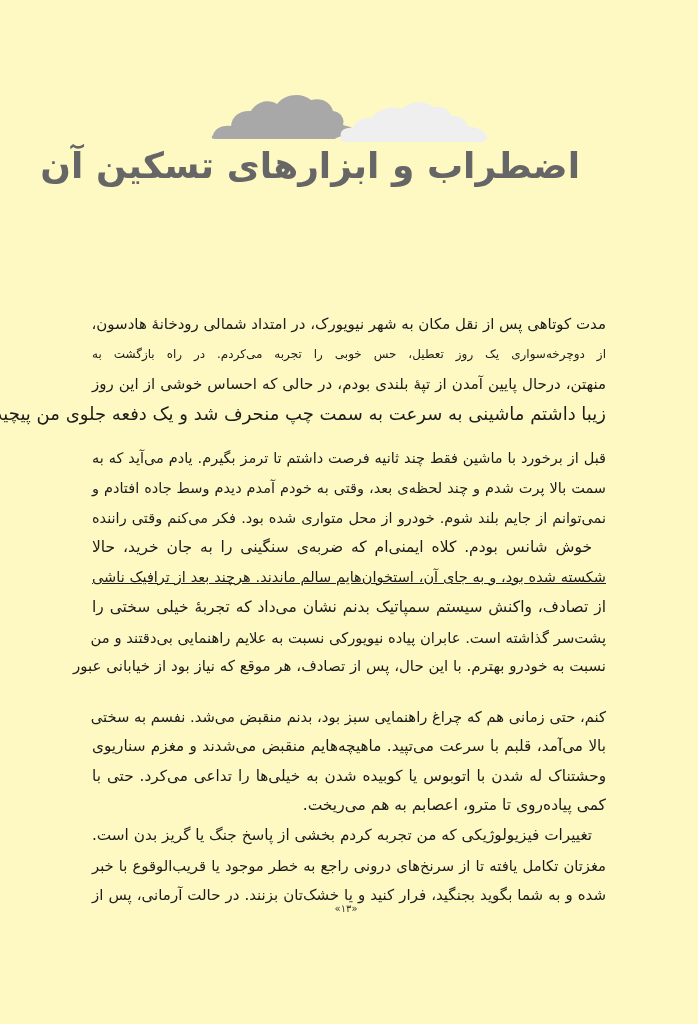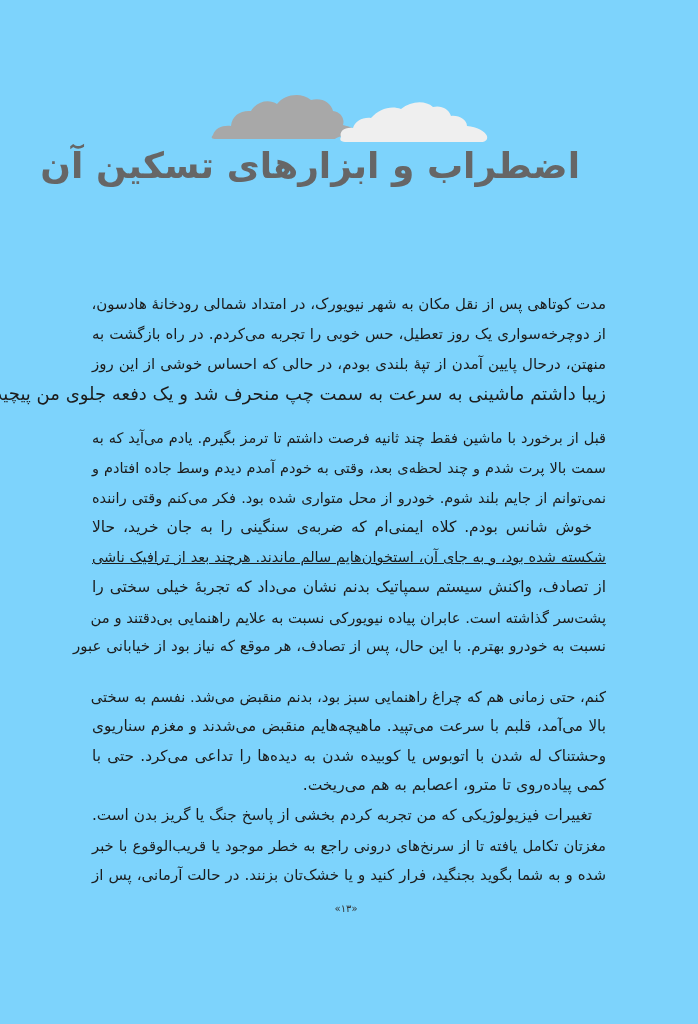--- a/index.html
+++ b/index.html
@@ -1,18 +1,18 @@
 <!DOCTYPE html>
 <html><head>
   <meta charset="utf-8">
   <style>
     html, body { margin: 0; padding: 0; background: #ffffff; }
     body { width: 698px; height: 1024px; position: relative; overflow: hidden;
            font-family: "DejaVu Sans", sans-serif; color: #1a1a1a; }
-    .page { position: absolute; left: 0; top: 0; width: 698px; height: 1024px; background: #7dd3fc; }
+    .page { position: absolute; left: 0; top: 0; width: 698px; height: 1024px; background: #fef9c3; }
     .clouds { position: absolute; left: 205px; top: 85px; width: 290px; height: 60px; }
     .title { position: absolute; left: 120px; top: 138px; width: 460px; text-align: center;
              direction: rtl; font-family: "DejaVu Sans", sans-serif; font-weight: bold;
              font-size: 36px; line-height: 56px; color: #666666; white-space: nowrap; }
     .body-text { position: absolute; left: 92px; top: 290px; width: 514px; direction: rtl; }
     .para { margin: 0; padding: 0; }
     .line { display: block; height: 29.75px; line-height: 29.75px; font-size: 15.5px;
             white-space: nowrap; text-align: justify; text-align-last: justify;
             font-family: "DejaVu Sans", sans-serif; color: #1c1c1c; overflow: visible; }
     .line.indent { padding-right: 14px; }
@@ -27,37 +27,37 @@
 
   <svg class="clouds" viewBox="0 0 290 60">
     <path fill="#a8a8a8" d="M8,50 C10,43 18,40 26,41 C27,30 36,25 46,26 C52,16 64,14 72,19 C80,9 96,7 106,15 C116,12 126,17 128,26 C136,27 140,34 138,40 C146,42 152,44 150,47 C140,50 132,52 130,54 L10,54 C6,54 6,52 8,50 Z"></path>
     <path fill="#efefef" d="M136,52 C134,46 140,42 148,43 C150,36 158,32 166,33 C174,24 186,20 196,24 C206,16 220,15 228,22 C236,20 244,24 246,31 C254,30 262,35 262,41 C272,42 280,46 282,51 C283,55 280,57 276,57 L142,57 C136,57 134,55 136,52 Z"></path>
   </svg>
 
   <div class="title">اضطراب و ابزارهای تسکین آن</div>
 
   <div class="body-text">
     <div class="para">
-      <span class="line" style="font-size: 15px;">مدت کوتاهی پس از نقل مکان به شهر نیویورک، در امتداد شمالی رودخانهٔ هادسون،</span>
-      <span class="line" style="font-size: 15px;">از دوچرخه‌سواری یک روز تعطیل، حس خوبی را تجربه می‌کردم. در راه بازگشت به</span>
+      <span class="line" style="font-size: 15px; margin-top: 20px;">مدت کوتاهی پس از نقل مکان به شهر نیویورک، در امتداد شمالی رودخانهٔ هادسون،</span>
+      <span class="line" style="font-size: 12px;">از دوچرخه‌سواری یک روز تعطیل، حس خوبی را تجربه می‌کردم. در راه بازگشت به</span>
       <span class="line" style="font-size: 15px;">منهتن، درحال پایین آمدن از تپهٔ بلندی بودم، در حالی که احساس خوشی از این روز</span>
       <span class="line" style="font-size: 18px;">زیبا داشتم ماشینی به سرعت به سمت چپ منحرف شد و یک دفعه جلوی من پیچید.</span>
       <span class="line" style="font-size: 14.5px; margin-top: 15px;">قبل از برخورد با ماشین فقط چند ثانیه فرصت داشتم تا ترمز بگیرم. یادم می‌آید که به</span>
       <span class="line" style="font-size: 14.5px;">سمت بالا پرت شدم و چند لحظه‌ی بعد، وقتی به خودم آمدم دیدم وسط جاده افتادم و</span>
       <span class="line" style="font-size: 14.5px;">نمی‌توانم از جایم بلند شوم. خودرو از محل متواری شده بود. فکر می‌کنم وقتی راننده</span>
     </div>
     <div class="para">
       <span class="line indent">خوش شانس بودم. کلاه ایمنی‌ام که ضربه‌ی سنگینی را به جان خرید، حالا</span>
       <span class="line" style="font-size: 14.5px; text-decoration: underline;">شکسته شده بود، و به جای آن، استخوان‌هایم سالم ماندند. هرچند بعد از ترافیک ناشی</span>
       <span class="line">از تصادف، واکنش سیستم سمپاتیک بدنم نشان می‌داد که تجربهٔ خیلی سختی را</span>
       <span class="line" style="font-size: 14.75px;">پشت‌سر گذاشته است. عابران پیاده نیویورکی نسبت به علایم راهنمایی بی‌دقتند و من</span>
       <span class="line" style="font-size: 15px;">نسبت به خودرو بهترم. با این حال، پس از تصادف، هر موقع که نیاز بود از خیابانی عبور</span>
       <span class="line" style="font-size: 14.75px; margin-top: 20px;">کنم، حتی زمانی هم که چراغ راهنمایی سبز بود، بدنم منقبض می‌شد. نفسم به سختی</span>
       <span class="line" style="font-size: 15.25px;">بالا می‌آمد، قلبم با سرعت می‌تپید. ماهیچه‌هایم منقبض می‌شدند و مغزم سناریوی</span>
-      <span class="line" style="font-size: 15.25px;">وحشتناک له شدن با اتوبوس یا کوبیده شدن به دیده‌ها را تداعی می‌کرد. حتی با</span>
+      <span class="line" style="font-size: 15.25px;">وحشتناک له شدن با اتوبوس یا کوبیده شدن به خیلی‌ها را تداعی می‌کرد. حتی با</span>
       <span class="line last">کمی پیاده‌روی تا مترو، اعصابم به هم می‌ریخت.</span>
     </div>
     <div class="para">
       <span class="line indent" style="font-size: 15.25px;">تغییرات فیزیولوژیکی که من تجربه کردم بخشی از پاسخ جنگ یا گریز بدن است.</span>
       <span class="line" style="font-size: 14.75px;">مغزتان تکامل یافته تا از سرنخ‌های درونی راجع به خطر موجود یا قریب‌الوقوع با خبر</span>
       <span class="line" style="font-size: 15px;">شده و به شما بگوید بجنگید، فرار کنید و یا خشک‌تان بزنند. در حالت آرمانی، پس از</span>
     </div>
   </div>
 
   <div class="page-number">«۱۳»</div>

